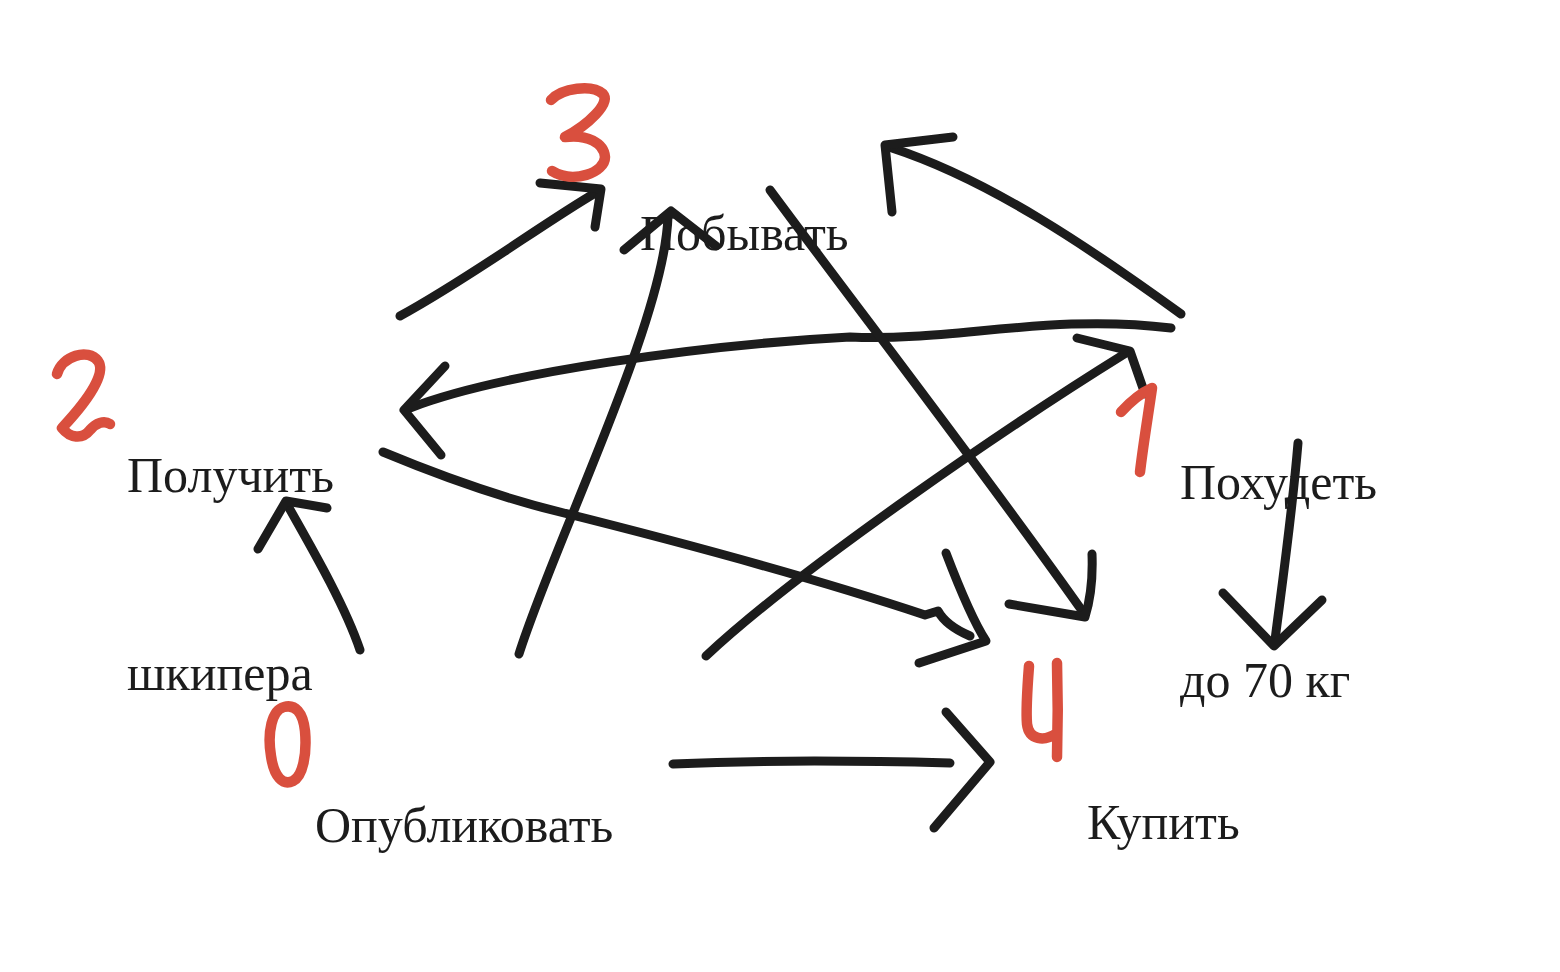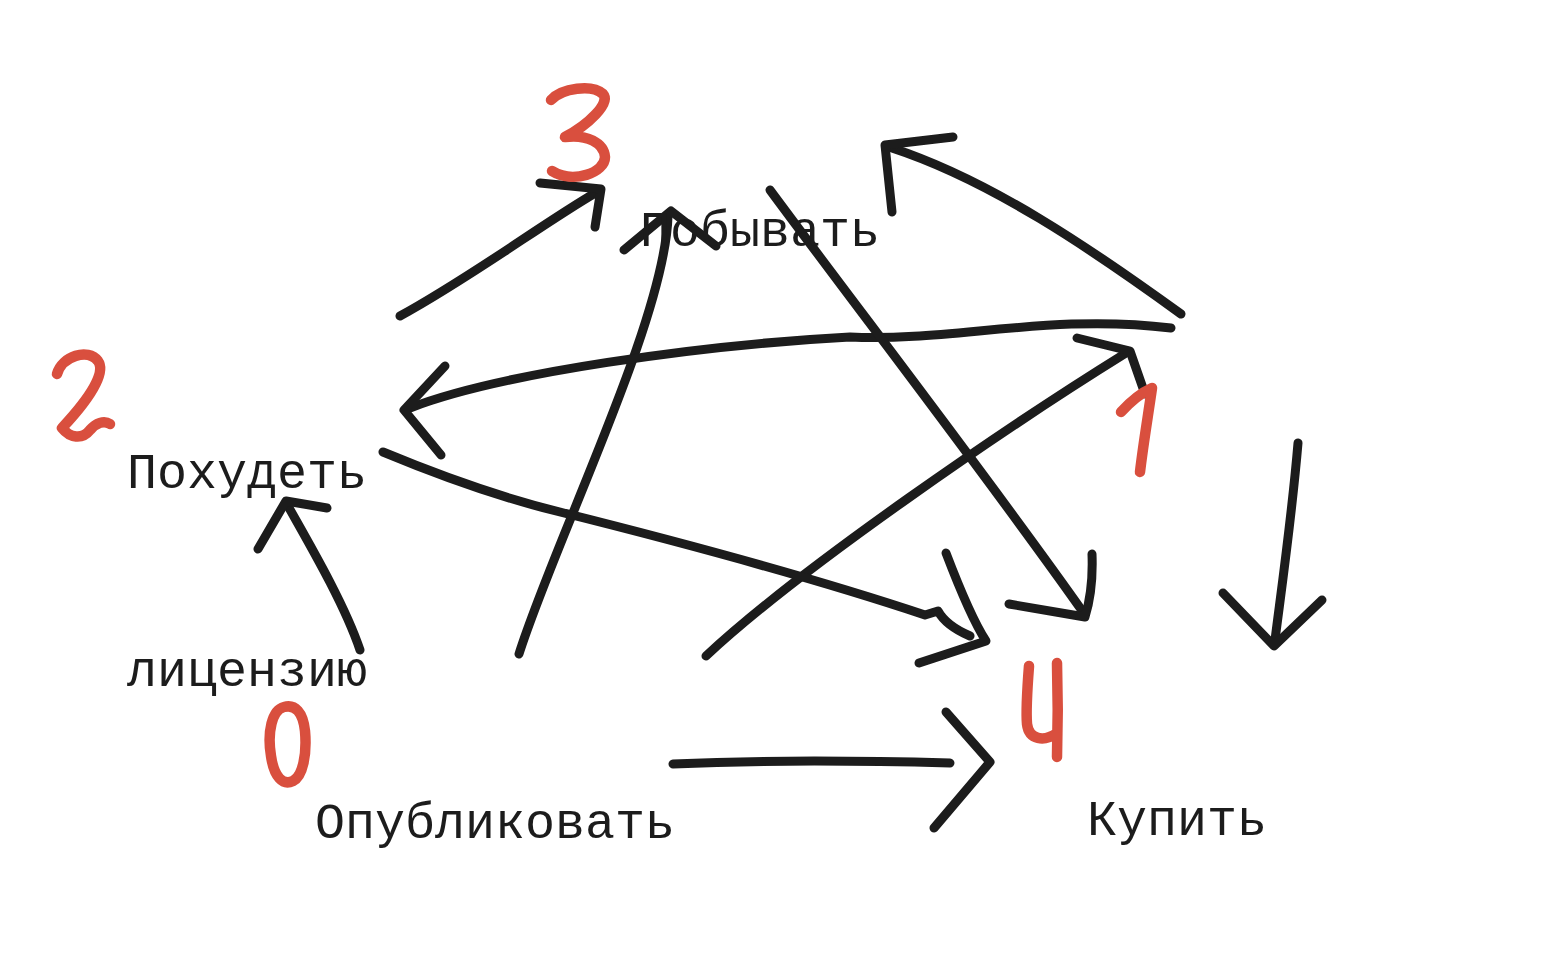--- a/index.html
+++ b/index.html
@@ -1,20 +1,20 @@
 <!DOCTYPE html>
 <html style="--bg: #ffffff; --ink: #1c1c1c; --accent: #d94f3e;"><head>
 <meta charset="utf-8">
 <style>
   html,body{margin:0;padding:0;background:#e9e9e9;}
   .canvas{
     position:relative;
     width:1560px;height:972px;
     background:var(--bg,#ffffff);
-    font-family:Liberation Mono, monospace;
+    font-family:Liberation Serif, serif;
     overflow:hidden;
   }
   svg.layer{position:absolute;left:0;top:0;}
   .stroke{
     fill:none;
     stroke:var(--ink,#1c1c1c);
     stroke-width:9;
     stroke-linecap:round;
     stroke-linejoin:round;
   }
@@ -106,24 +106,28 @@
     <g>
       <path class="digit" d="M1029,666 C1027,692 1026,712 1027,724 C1029,740 1044,742 1057,733 M1057,663 C1058,695 1058,725 1057,757"></path>
     </g>
   </svg>
 
   <div class="node" style="left:640px;top:68px">
     <div>Побывать</div>
   </div>
 
   <div class="node" style="left:127px;top:310px">
-    <div>Похудеть</div>
-    <div>лицензию</div>
+    <div>Получить</div>
+    <div>шкипера</div>
   </div>
 
+  <div class="node" style="left:1180px;top:317px">
+    <div>Похудеть</div>
+    <div>до 70 кг</div>
+  </div>
 
   <div class="node" style="left:315px;top:660px">
     <div>Опубликовать</div>
     
     
   </div>
 
   <div class="node" style="left:1087px;top:657px">
     <div>Купить</div>
     

